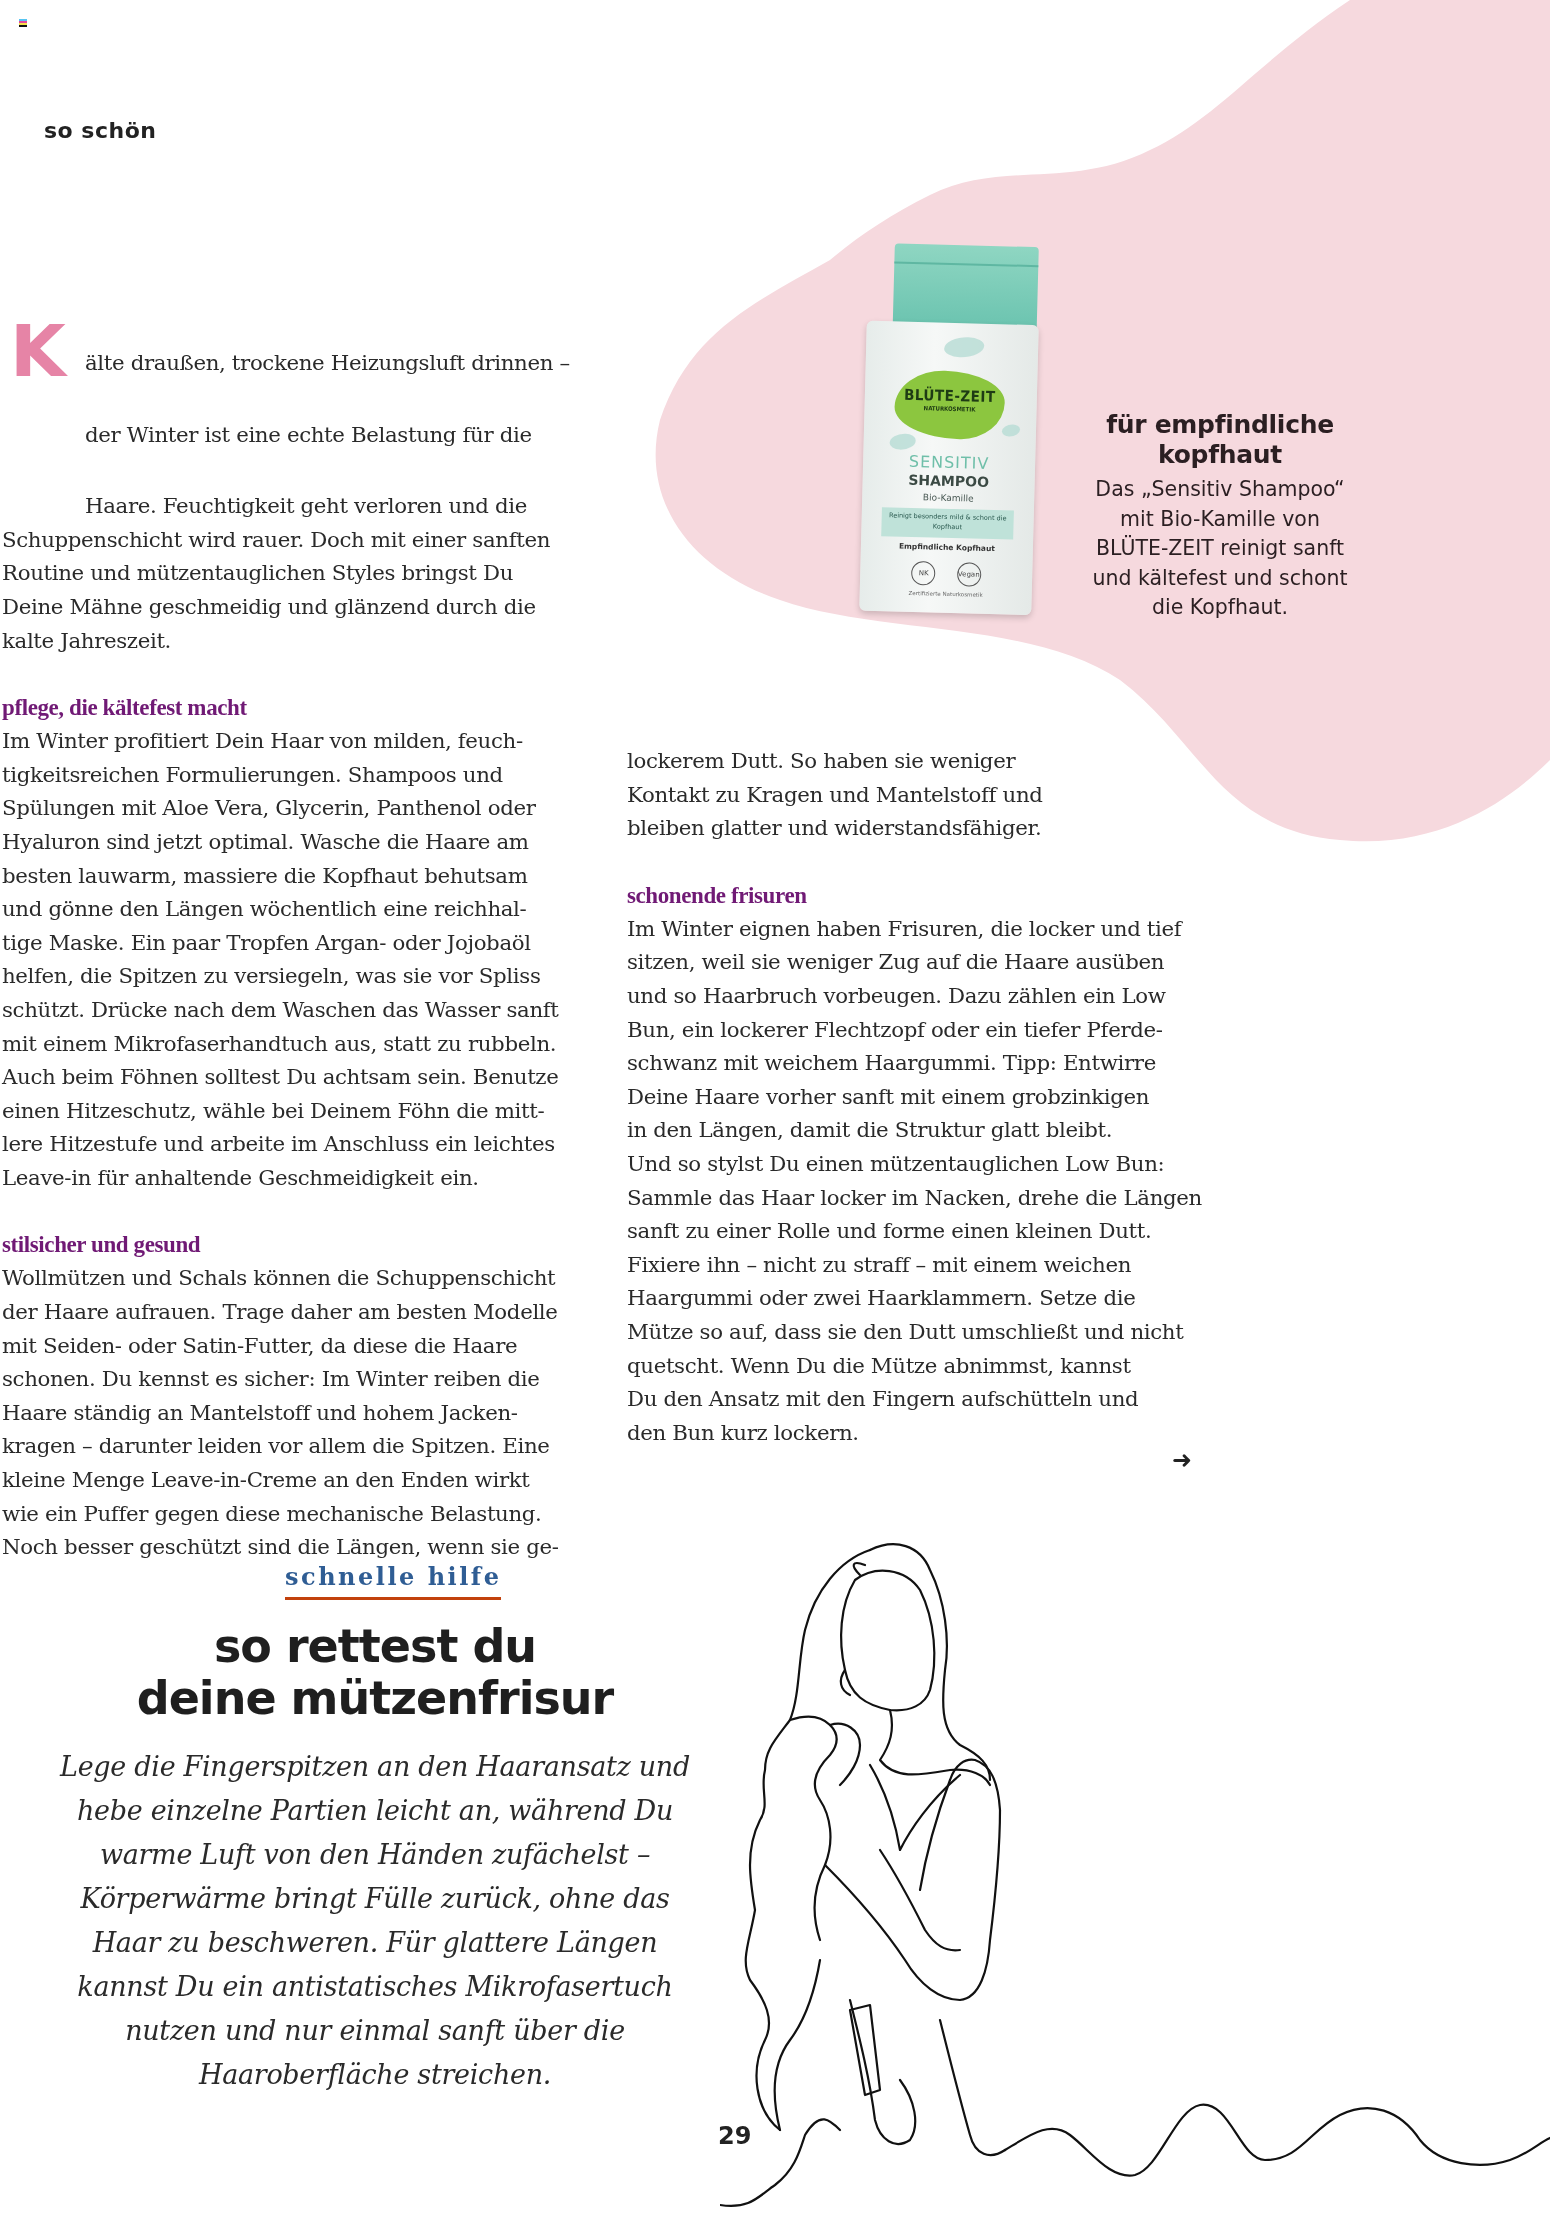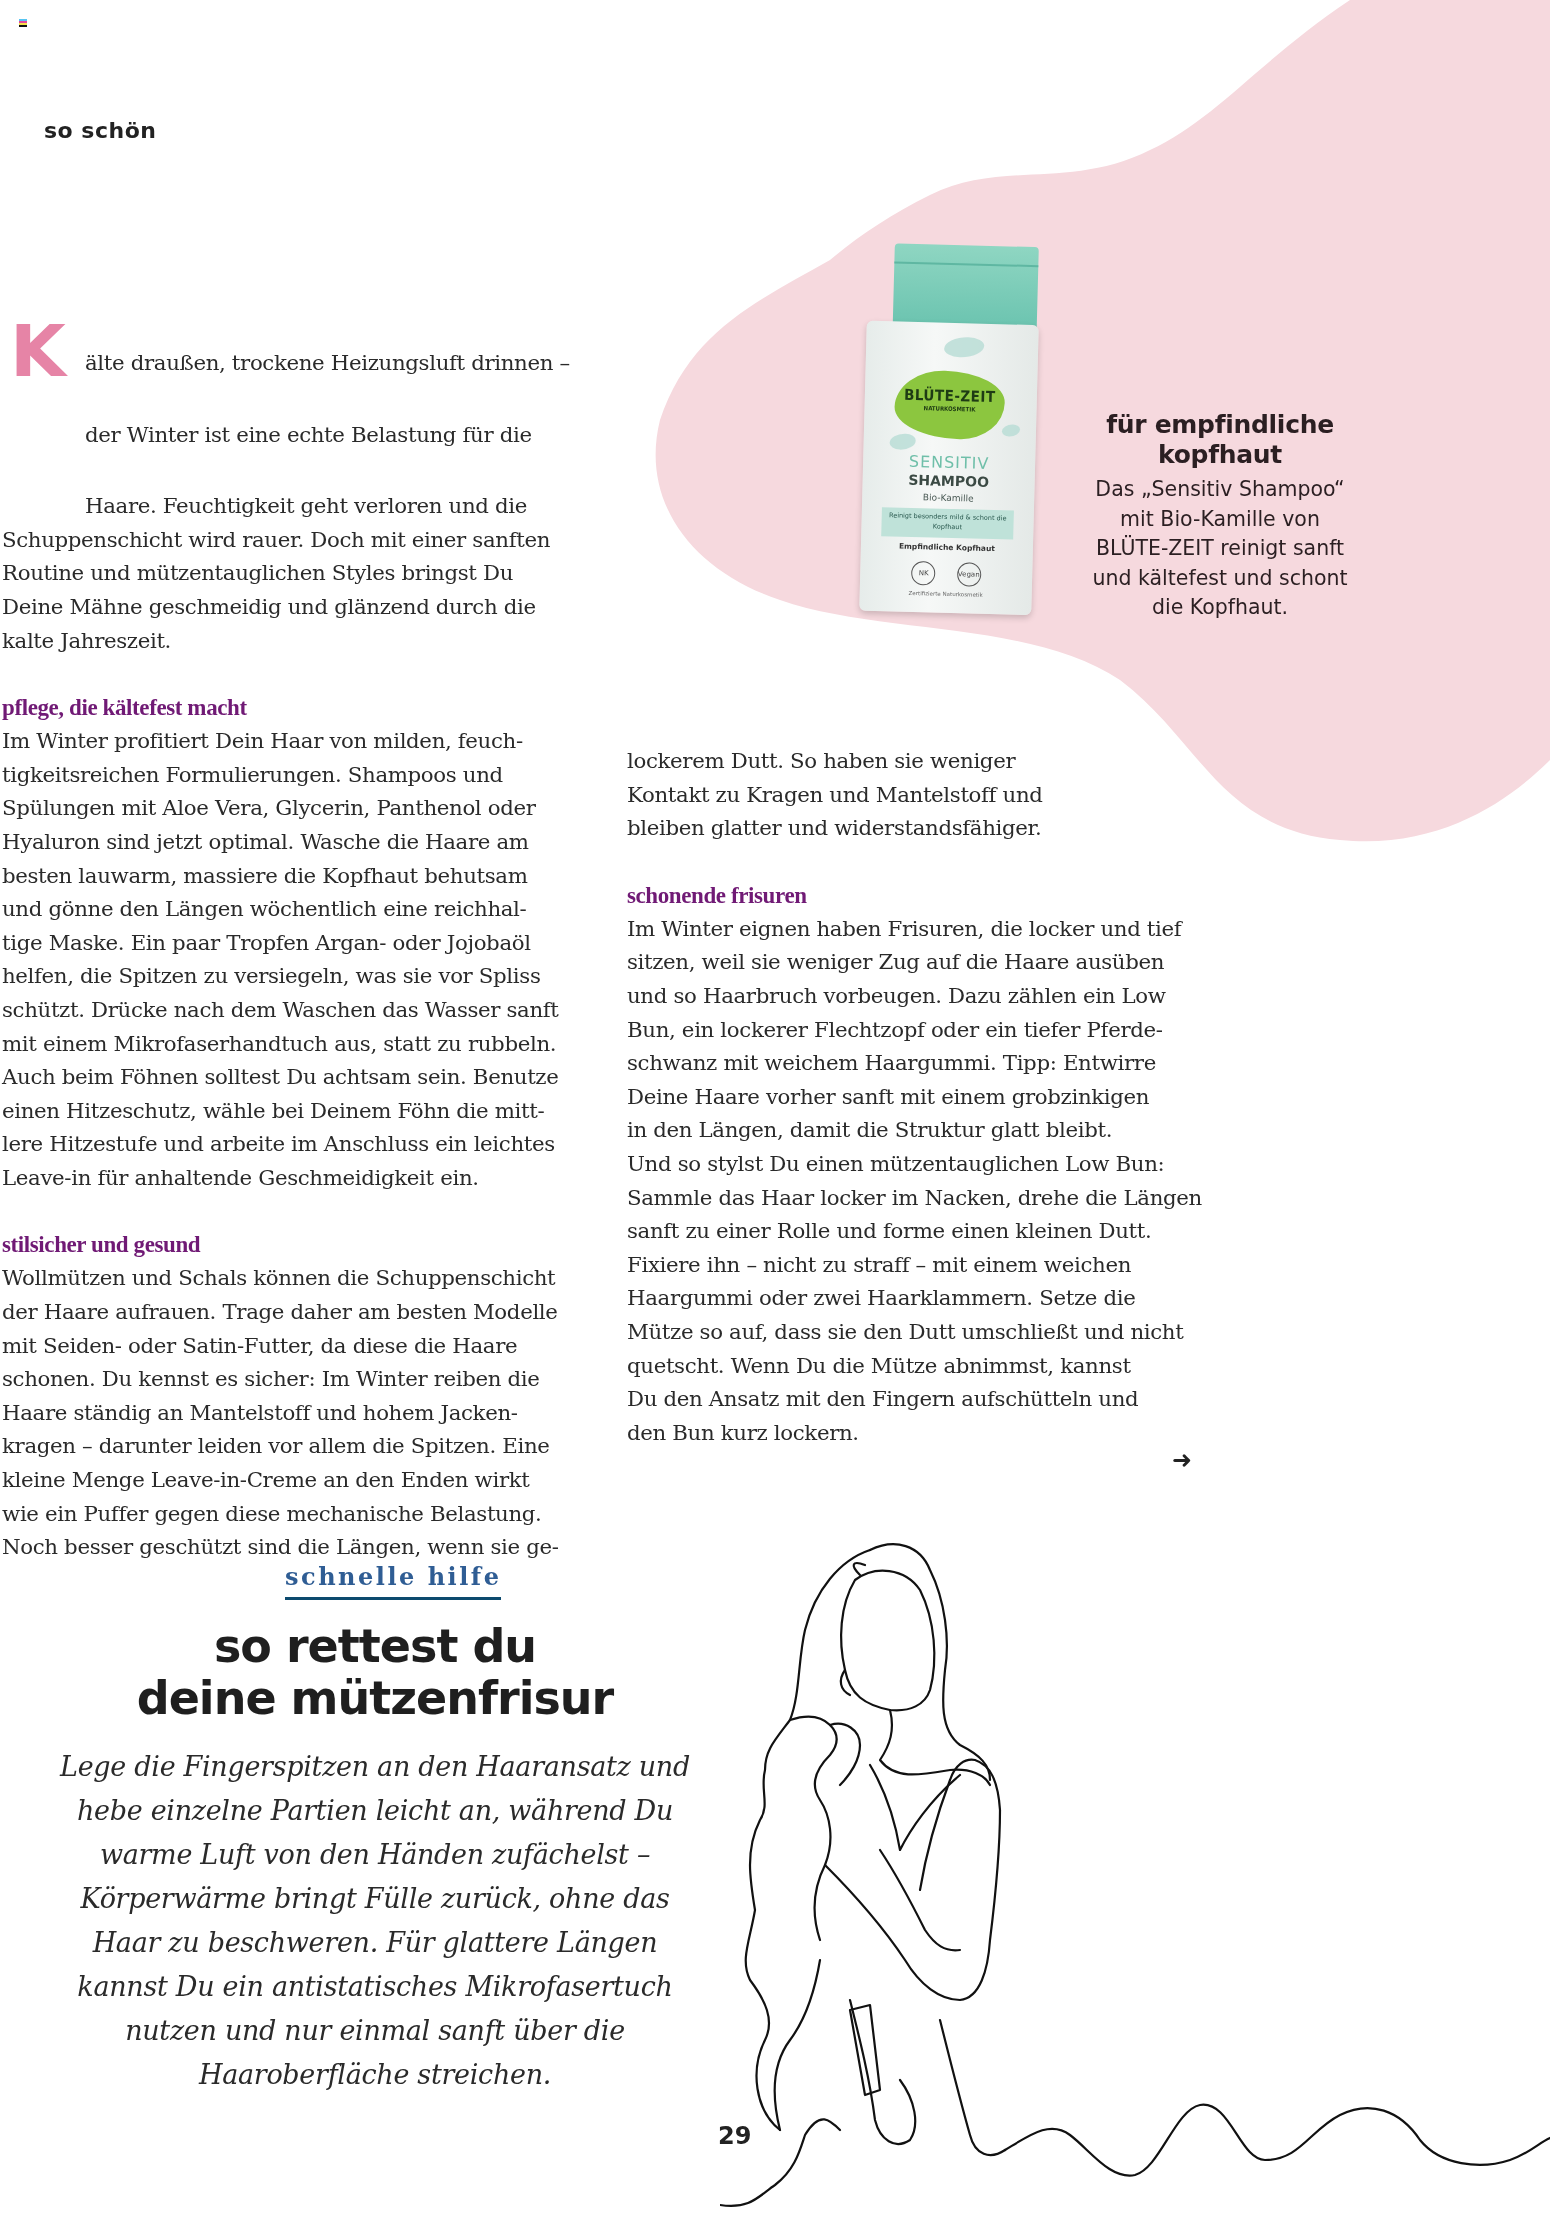--- a/index.html
+++ b/index.html
@@ -36,21 +36,21 @@
   .b-band { position:absolute; left:20px; right:20px; top:186px; height:26px; background:#bfe2d9; font-size:6.5px; line-height:10px; text-align:center; color:#2b5a50; padding-top:3px; font-family:"DejaVu Sans", sans-serif; }
   .b-emp { position:absolute; left:0; right:0; top:220px; text-align:center; font-size:7.5px; color:#333; font-family:"DejaVu Sans", sans-serif; font-weight:bold; }
   .b-icons { position:absolute; left:0; right:0; top:238px; text-align:center; }
   .b-icons span { display:inline-block; width:22px; height:22px; border:1.5px solid #555; border-radius:50%; margin:0 8px; font-size:7px; line-height:22px; color:#444; font-family:"DejaVu Sans", sans-serif; }
   .b-cert { position:absolute; left:0; right:0; top:268px; text-align:center; font-size:5.5px; color:#666; font-family:"DejaVu Sans", sans-serif; }
   .caption { left:1055px; top:410px; width:330px; text-align:center; font-family:"DejaVu Sans", sans-serif; }
   .caption .t { font-weight:bold; font-size:25px; line-height:30px; color:#2b1f22; display:block; letter-spacing:-0.3px; }
   .caption .d { font-size:20.5px; line-height:29.5px; color:#2b1f22; display:block; margin-top:5px; }
   .arrow { left:1172px; top:1446px; font-size:24px; font-family:"DejaVu Sans", sans-serif; color:#222; font-weight:bold; }
   .kicker { left:285px; top:1562px; font-family:"DejaVu Serif", serif; font-size:24px; letter-spacing:2.5px; color:#2f5d94; font-weight:bold;
-      border-bottom:3px solid #0c4a6e; padding-bottom:6px; }
+      border-bottom:3px solid #c2410c; padding-bottom:6px; }
   .box-title { left:70px; top:1620px; width:610px; text-align:center; font-family:"DejaVu Sans", sans-serif; font-weight:bold; font-size:46px; line-height:52px; color:#1f1f1f; letter-spacing:-1px; }
   .box-body { left:30px; top:1745px; width:690px; text-align:center; font-family:"DejaVu Serif", serif; font-style:italic; font-size:27px; line-height:44px; color:#2a2a2a; letter-spacing:-0.3px; }
   .pagenum { left:718px; top:2122px; font-family:"DejaVu Sans", sans-serif; font-weight:bold; font-size:24px; color:#222; }
   .art { left:720px; top:1520px; width:830px; height:693px; }
 </style>
 </head>
 <body>
 
 <div class="abs cmyk">
   <div style="background:#57c5f2"></div>

